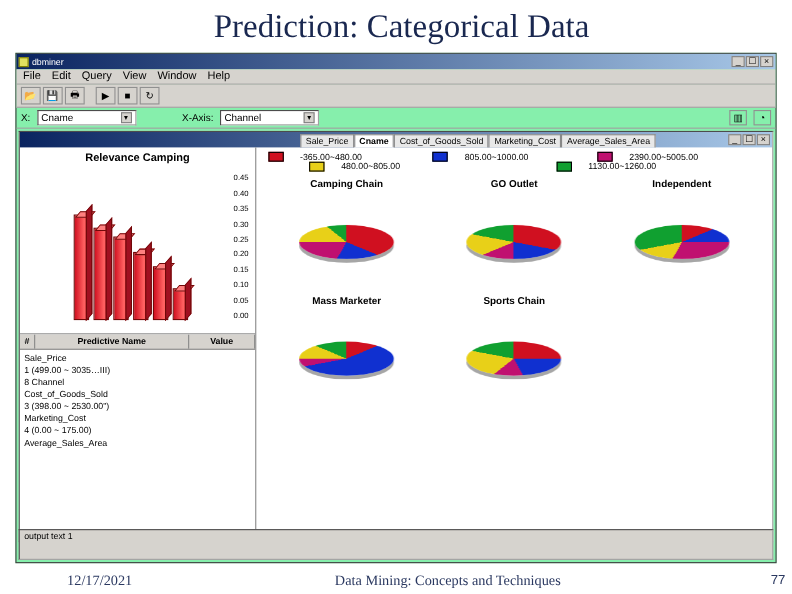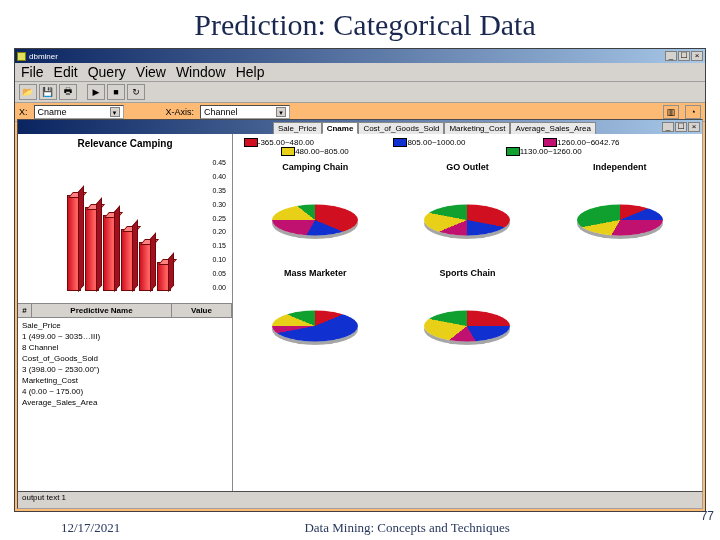--- a/index.html
+++ b/index.html
@@ -18,21 +18,21 @@
     color: #1a2850;
     text-align: center;
     padding: 8px 0 4px 10px;
   }
   .app-window {
     position: absolute;
     left: 14px;
     top: 48px;
     width: 692px;
     height: 464px;
-    background: #fdba74;
+    background: #86efac;
     border: 1px solid #404040;
     font-size: 9px;
   }
   .titlebar {
     height: 14px;
     background: linear-gradient(to right,#0a2460,#a8c8e8);
     color: #fff;
     display: flex;
     align-items: center;
     justify-content: space-between;
@@ -48,21 +48,21 @@
     border: 1px solid #808080;
     font-size: 8px; line-height: 8px;
     text-align: center;
     color: #000;
   }
   .menubar {
     display: flex;
     gap: 10px;
     padding: 1px 6px;
     background: #d6d3ce;
-    font-size: 14px;
+    font-size: 10px;
     border-bottom: 1px solid #a0a0a0;
   }
   .menubar span { }
   .toolbar {
     display: flex;
     gap: 2px;
     padding: 2px 4px;
     background: #d6d3ce;
     border-bottom: 1px solid #a0a0a0;
   }
@@ -176,54 +176,54 @@
     height:12px; line-height:11px;
     border-bottom:none;
   }
   .tab.active { background:#fff; font-weight:bold; border-bottom:1px solid #fff; }
   .profit-title { text-align:center; font-weight:bold; font-size:10px; padding:8px 0 2px; }
   .legend {
     display:flex; flex-wrap:wrap; justify-content:space-around;
     padding: 2px 8px 6px;
     font-size:8px;
   }
-  .legend .lg { display:flex; align-items:center; gap:0; width:33%; }
+  .legend .lg { display:flex; align-items:center; gap:15px; width:33%; }
   .legend .sw { width:14px; height:9px; border:1px solid #000; }
   .pies {
     display:grid;
     grid-template-columns: repeat(3,1fr);
     grid-template-rows: auto auto auto auto;
     gap: 4px 8px;
     padding: 0 8px;
   }
   .pie-lbl { text-align:center; font-weight:bold; font-size:9px; }
   .pie-cell { display:flex; justify-content:center; align-items:center; height:88px; }
   .pie {
     width: 86px; height: 54px;
     border-radius: 50%;
     position: relative;
     transform: rotateX(55deg);
     transform-style: preserve-3d;
     box-shadow: 0 6px 0 0 rgba(0,0,0,0.35);
   }
   .statusbar {
     position:absolute; left:2px; right:2px; bottom:2px;
-    height:18px; background:#d6d3ce; border:1px inset #a0a0a0;
+    height:28px; background:#d6d3ce; border:1px inset #a0a0a0;
     font-size:8px; padding:1px 4px;
   }
   .footer {
     position:absolute; left:0; right:0; bottom:4px;
     font-family:"Times New Roman",serif;
     color:#2a3860;
     font-size:13px;
     display:flex; justify-content:space-between;
     padding: 0 26px 0 34px;
     margin-left: 27px;
   }
-  .pgnum { position:absolute; right:6px; bottom:17px; font-size:12px; color:#2a3860; }
+  .pgnum { position:absolute; right:6px; bottom:6px; font-size:12px; color:#2a3860; }
 </style>
 </head>
 <body>
 
 <div class="slide-title">Prediction: Categorical Data</div>
 
 <div class="app-window">
   <div class="titlebar">
     <div class="tb-left">
       <div class="tb-icon"></div>
@@ -333,21 +333,21 @@
             <div class="lg">
               <div class="sw" style="background: rgb(208, 16, 32);"></div>
               <span>-365.00~480.00</span>
             </div>
             <div class="lg">
               <div class="sw" style="background: rgb(16, 48, 208);"></div>
               <span>805.00~1000.00</span>
             </div>
             <div class="lg">
               <div class="sw" style="background: rgb(192, 16, 112);"></div>
-              <span>1260.00~6042.76</span>
+              <span>2390.00~5005.00</span>
             </div>
             <div class="lg">
               <div class="sw" style="background: rgb(232, 208, 24);"></div>
               <span>480.00~805.00</span>
             </div>
             <div class="lg">
               <div class="sw" style="background: rgb(16, 160, 48);"></div>
               <span>1130.00~1260.00</span>
             </div>
           </div>

